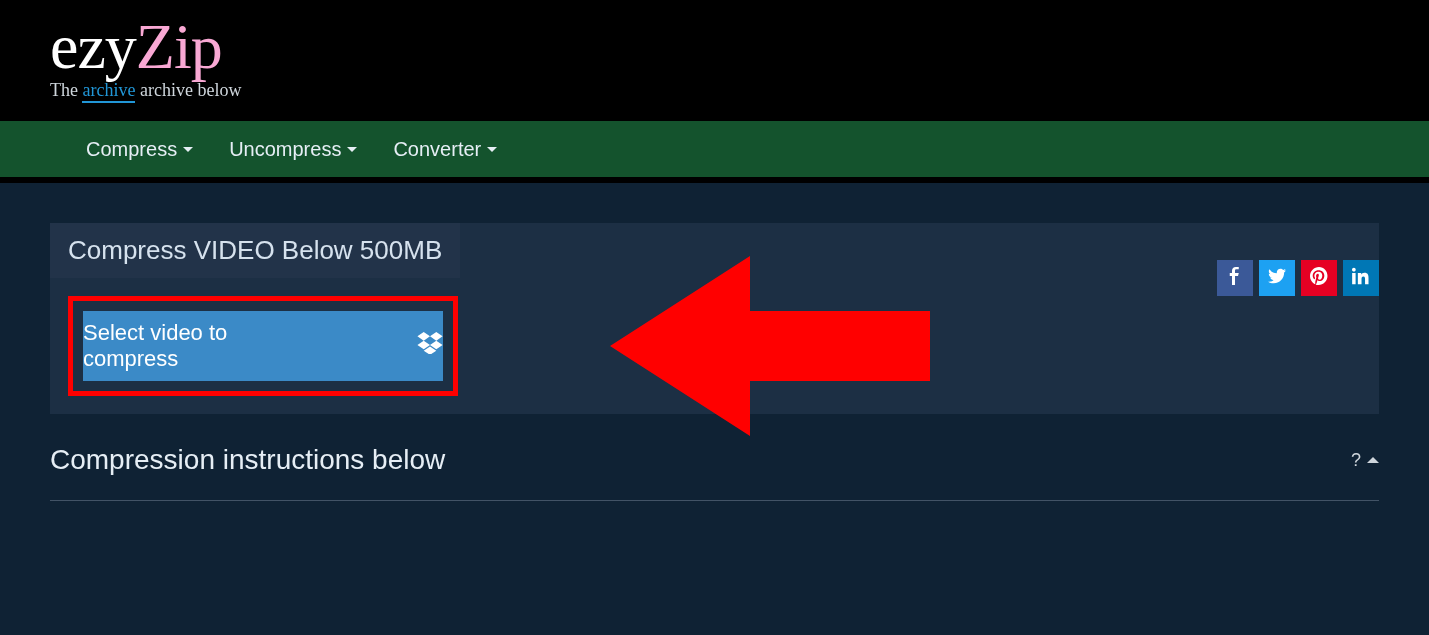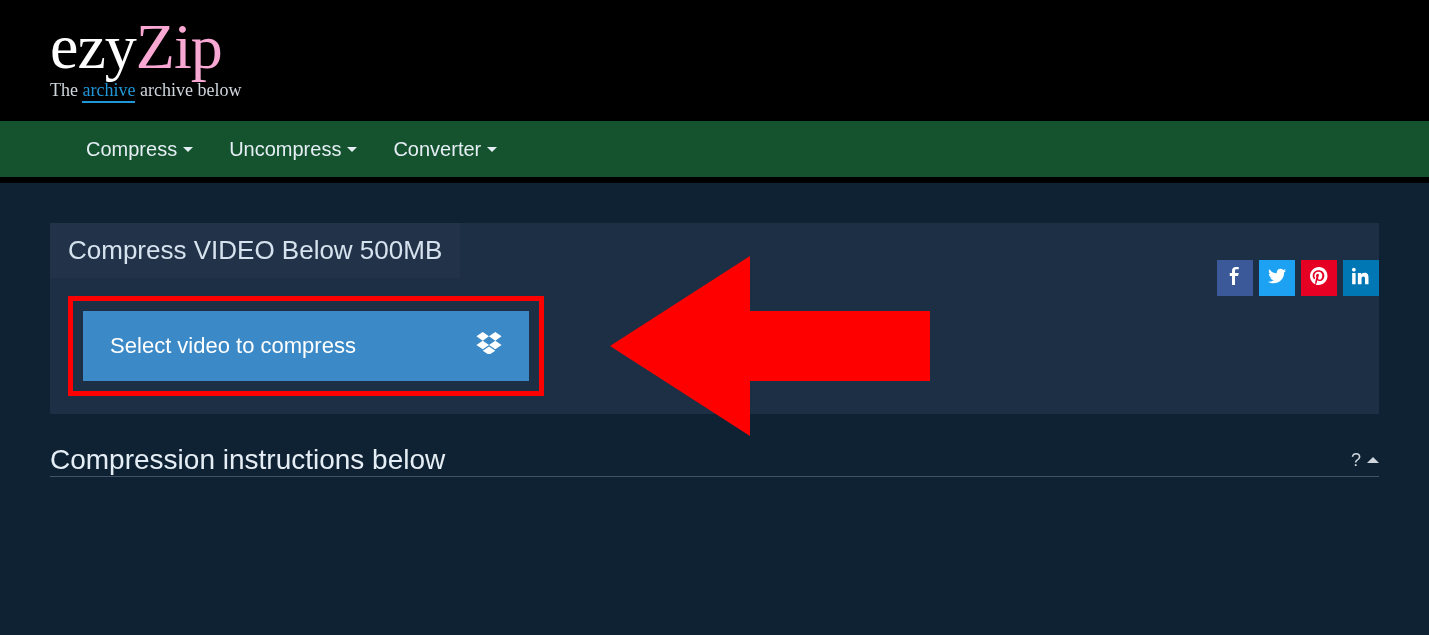--- a/index.html
+++ b/index.html
@@ -12,32 +12,32 @@
   .tagline .underline { color: #2196d6; border-bottom: 2px solid #2196d6; padding-bottom: 2px; display: inline-block; line-height: 1; }
   .navbar { background: #14532d; padding: 0 86px; display: flex; align-items: center; height: 56px; gap: 36px; }
   .nav-item { display: flex; align-items: center; gap: 6px; color: #e6eef5; font-size: 20px; cursor: pointer; font-weight: 400; }
   .caret { width: 0; height: 0; border-left: 5px solid transparent; border-right: 5px solid transparent; border-top: 5px solid #e6eef5; }
   .stripe { background:#000; height:6px; }
   .content { padding: 40px 50px 0 50px; }
   .panel { background:#1c2f44; width:100%; }
   .panel-title { background:#223349; color:#d6e2ee; font-size:26px; font-weight:400; padding:12px 18px; display:inline-block; }
   .panel-body { padding:18px; position:relative; }
   .highlight-box { border:5px solid #ff0000; display:inline-block; padding:10px; }
-  .select-btn { background:#3b8ac7; color:#fff; font-size:22px; font-weight:300; height:70px; width:446px; display:flex; align-items:center; justify-content:center; gap:120px; cursor:pointer; }
+  .select-btn { background:#3b8ac7; color:#fff; font-size:22px; font-weight:300; height:70px; width:360px; display:flex; align-items:center; justify-content:center; gap:120px; cursor:pointer; }
   .select-btn .label { }
   .dropbox-icon svg { width:26px; height:22px; fill:#fff; }
   .arrow { position:absolute; left:560px; top:-22px; }
   .social { display:flex; gap:6px; position:absolute; right:50px; top:260px; }
   .social-btn { width:36px; height:36px; display:flex; align-items:center; justify-content:center; cursor:pointer; }
   .fb { background:#3b5998; }
   .tw { background:#1da1f2; }
   .pn { background:#e60023; }
   .li { background:#0077b5; }
   .social-btn svg { width:18px; height:18px; fill:#fff; }
-  .instructions-row { display:flex; align-items:center; justify-content:space-between; border-bottom:1px solid #425366; margin-top:30px; padding-bottom:0; }
+  .instructions-row { display:flex; align-items:center; justify-content:space-between; border-bottom:1px solid #425366; margin-top:30px; padding-bottom:24px; }
   .instructions-title { font-size:28px; font-weight:300; color:#e6eef5; }
   .help-toggle { display:flex; align-items:center; gap:6px; color:#cfd6dc; cursor:pointer; font-size:18px; }
   .caret-up { width:0; height:0; border-left:6px solid transparent; border-right:6px solid transparent; border-bottom:6px solid #cfd6dc; }
 </style>
 </head>
 <body>
 
 <div class="topbar">
   <div class="logo-line">
     <span class="logo-ezy">ezy</span>

